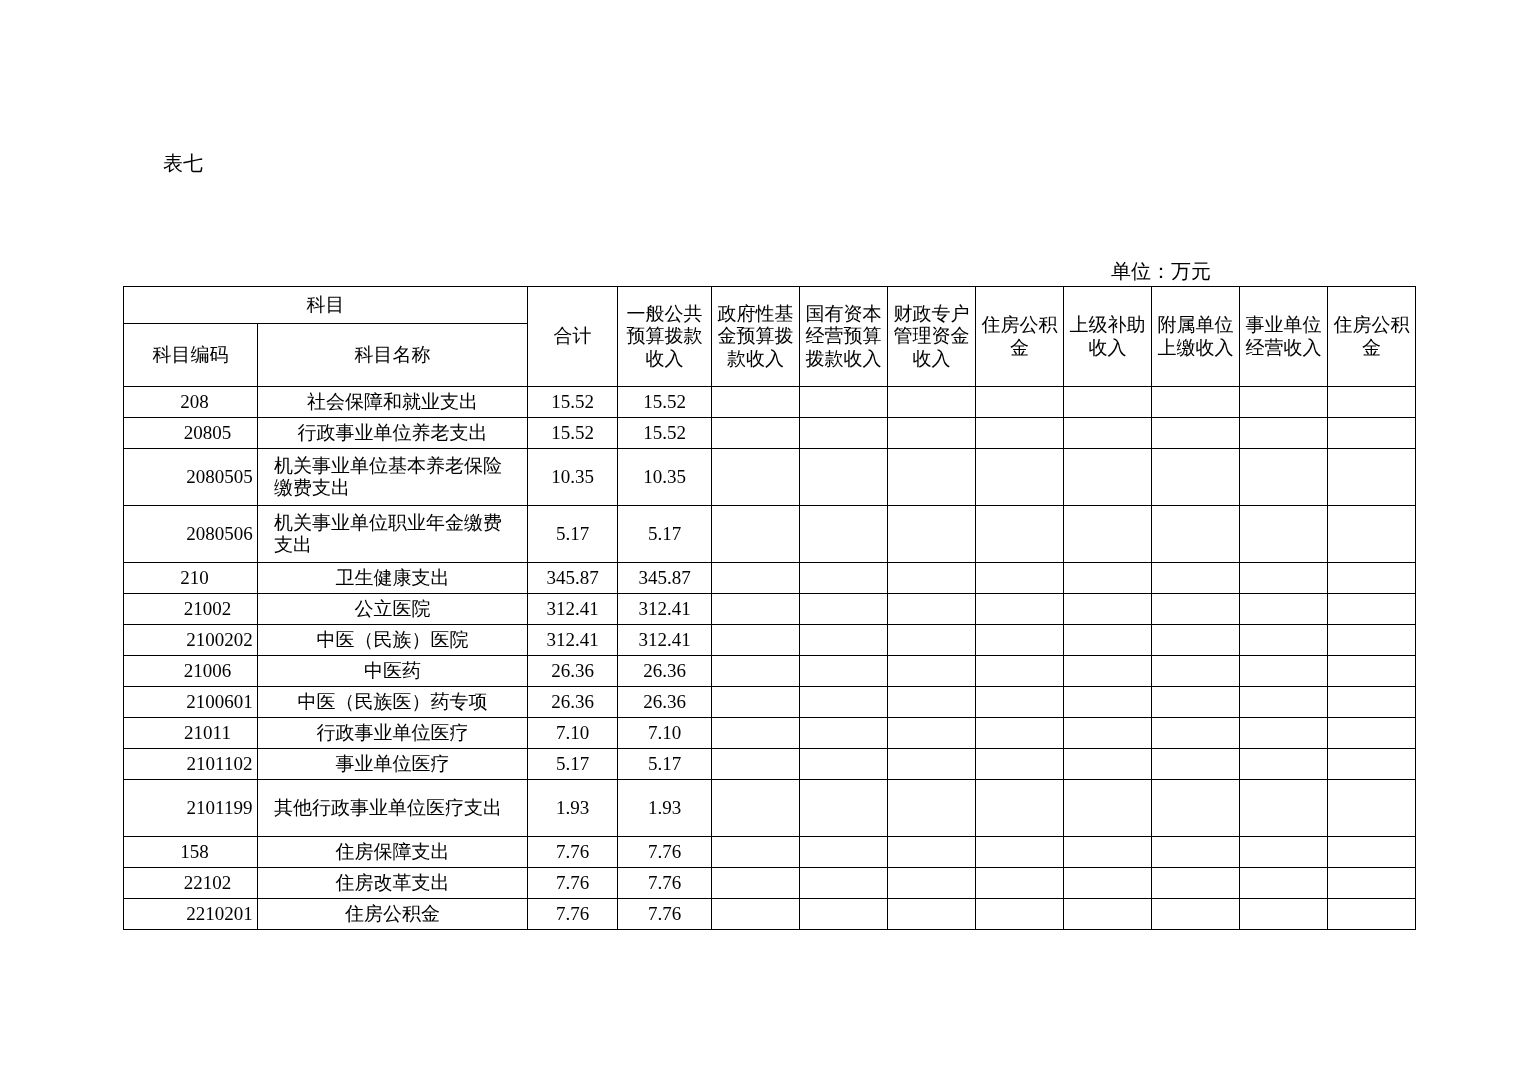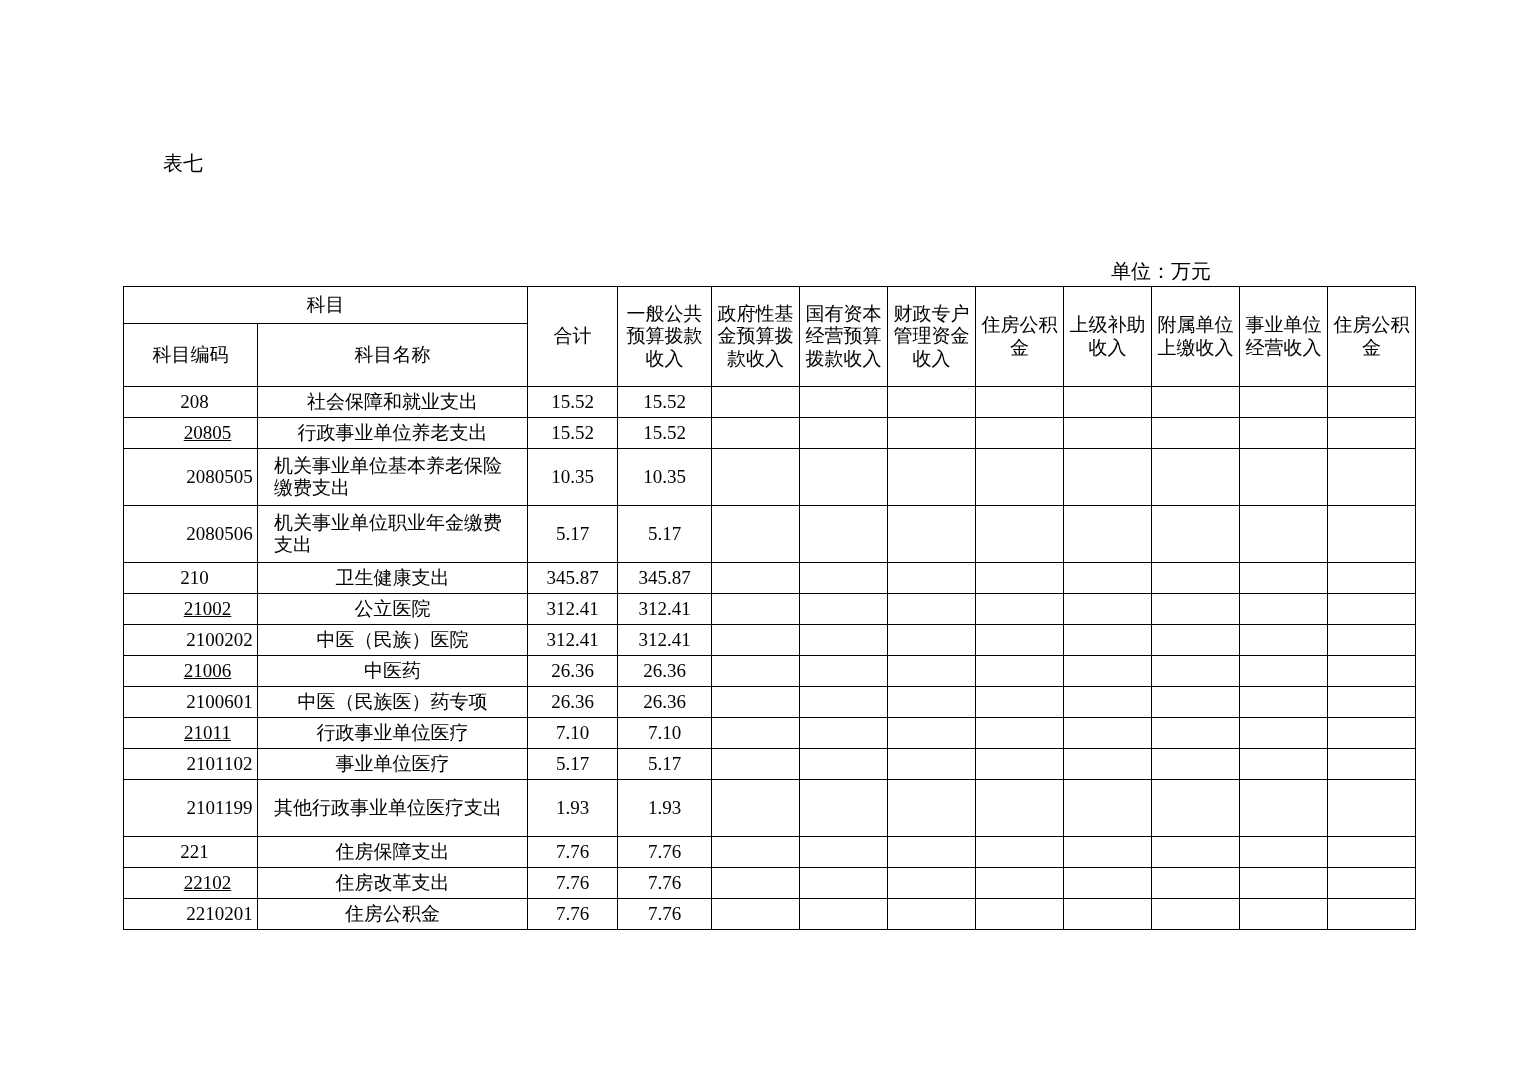--- a/index.html
+++ b/index.html
@@ -78,21 +78,21 @@
     height: 30px;
   }
   .row-tall {
     height: 56px;
   }
   .code {
     text-align: left;
     padding-left: 6px;
   }
   .code.l1 { padding-left: 8px; }
-  .code.l2 { padding-left: 34px; text-decoration: underline; }
+  .code.l2 { padding-left: 34px; }
   .code.l3 { padding-left: 58px; }
   .name {
     text-align: center;
     padding: 0 8px;
   }
   .name.wrap {
     text-align: left;
     padding: 0 16px;
   }
   .num {
@@ -307,21 +307,21 @@
           <td class="num row-tall"></td>
           <td class="num row-tall"></td>
           <td class="num row-tall"></td>
           <td class="num row-tall"></td>
           <td class="num row-tall"></td>
           <td class="num row-tall"></td>
           <td class="num row-tall"></td>
           <td class="num row-tall"></td>
         </tr>
         <tr>
-          <td class="code l1 row-cell">221</td>
+          <td class="code l1 row-cell">158</td>
           <td class="name row-cell">住房保障支出</td>
           <td class="num row-cell">7.76</td>
           <td class="num row-cell">7.76</td>
           <td class="num row-cell"></td>
           <td class="num row-cell"></td>
           <td class="num row-cell"></td>
           <td class="num row-cell"></td>
           <td class="num row-cell"></td>
           <td class="num row-cell"></td>
           <td class="num row-cell"></td>

